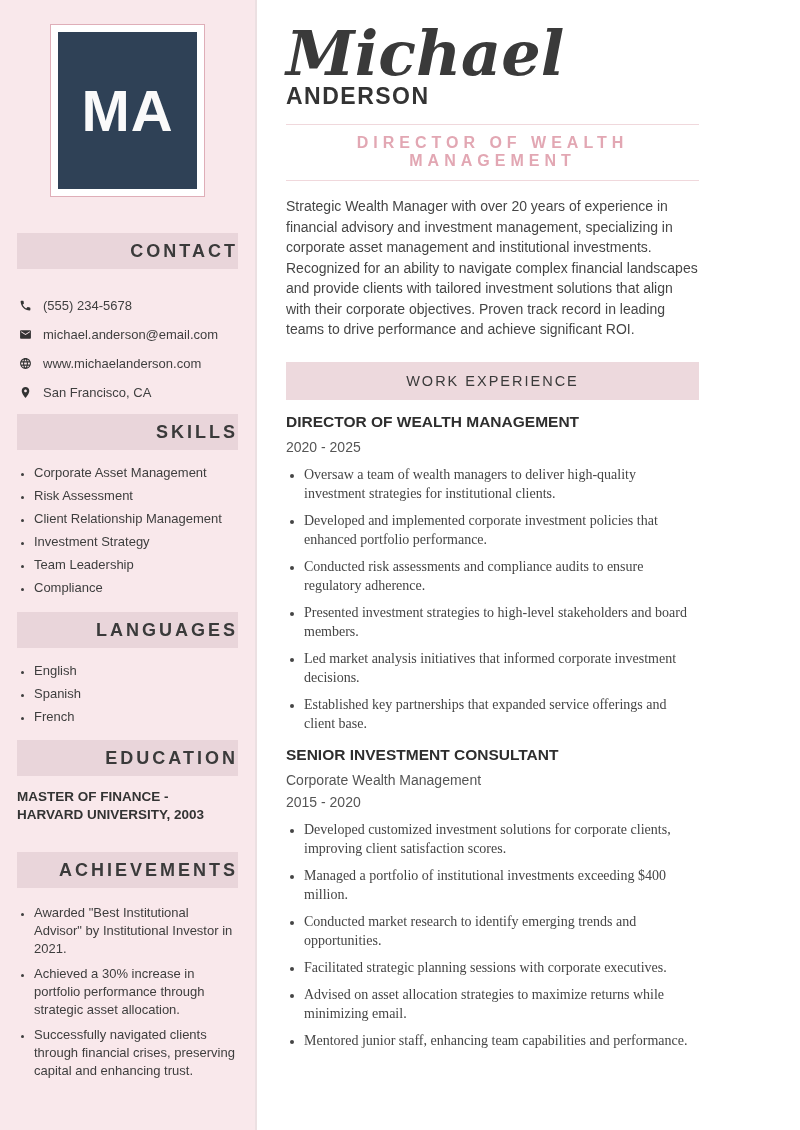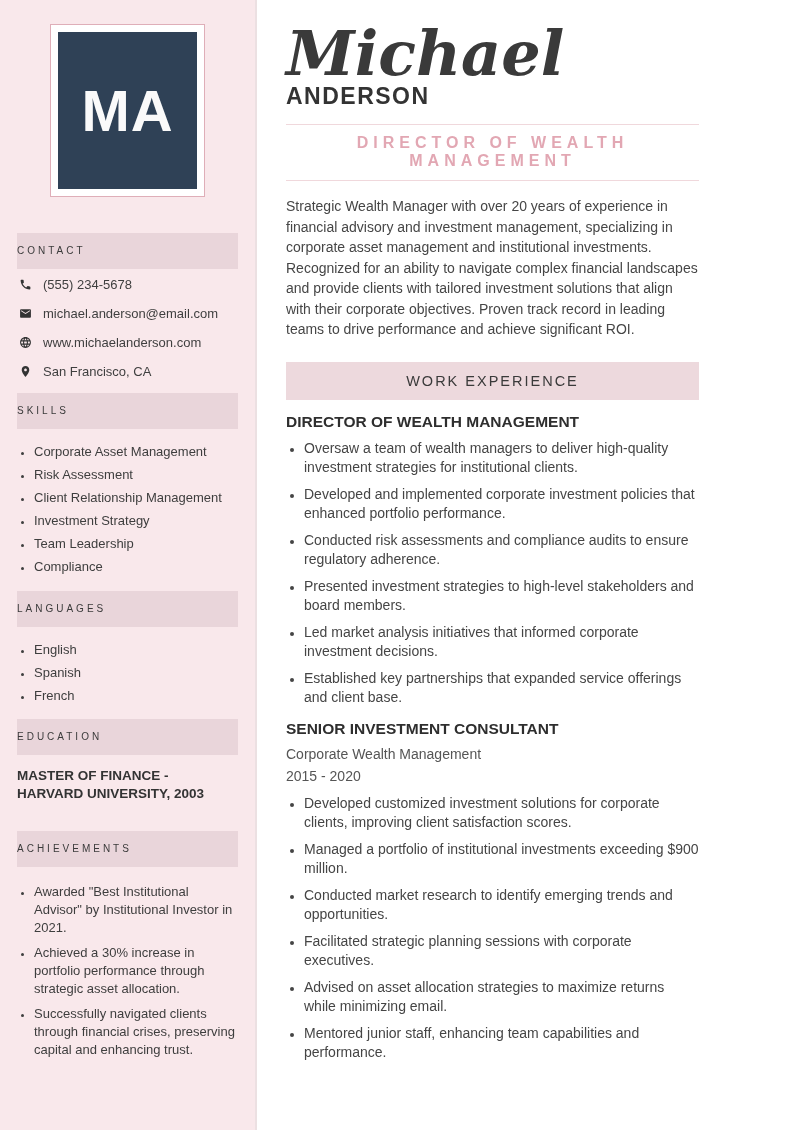--- a/index.html
+++ b/index.html
@@ -43,31 +43,31 @@
     color: #fafafa;
     font-size: 58px;
     font-weight: bold;
     letter-spacing: 1px;
   }
 
   .side-title {
     background: #e9d5da;
     height: 36px;
     line-height: 36px;
-    text-align: left;
-    font-size: 10px;
-    font-weight: normal;
+    text-align: right;
+    font-size: 18px;
+    font-weight: bold;
     letter-spacing: 3px;
     color: #3a3a3a;
   }
   .side-title.first { margin-top: 36px; }
 
   .contact-list {
     list-style: none;
-    margin: 8px 0 10px 2px;
+    margin: 29px 0 10px 2px;
     text-align: center;
   }
   .contact-list li {
     display: flex;
     align-items: center;
     gap: 11px;
     margin-bottom: 14px;
     font-size: 13px;
     color: #3f3f3f;
   }
@@ -176,20 +176,21 @@
   }
   .job-dates {
     font-size: 14px;
     color: #555555;
     margin-bottom: 10px;
   }
   .job-bullets {
     list-style: disc;
     padding-left: 17px;
     margin-left: 1px;
+    font-family: Liberation Serif, serif;
   }
   .job-bullets li {
     font-size: 14px;
     color: #454545;
     line-height: 19px;
     margin-bottom: 8px;
   }
   .job-bullets li::marker { font-size: 12px; color: #454545; }
 </style>
 </head>
@@ -279,37 +280,38 @@
       <div class="headline">DIRECTOR OF WEALTH MANAGEMENT</div>
       <div class="rule"></div>
     </div>
 
     <p class="summary">Strategic Wealth Manager with over 20 years of experience in financial advisory and investment management, specializing in corporate asset management and institutional investments. Recognized for an ability to navigate complex financial landscapes and provide clients with tailored investment solutions that align with their corporate objectives. Proven track record in leading teams to drive performance and achieve significant ROI.</p>
 
     <div class="exp-header">WORK EXPERIENCE</div>
 
     <section class="job">
       <h3 class="job-title">DIRECTOR OF WEALTH MANAGEMENT</h3>
+      <div class="job-dates">2020 - 2025</div>
       <ul class="job-bullets">
         <li>Oversaw a team of wealth managers to deliver high-quality investment strategies for institutional clients.</li>
         <li>Developed and implemented corporate investment policies that enhanced portfolio performance.</li>
         <li>Conducted risk assessments and compliance audits to ensure regulatory adherence.</li>
         <li>Presented investment strategies to high-level stakeholders and board members.</li>
         <li>Led market analysis initiatives that informed corporate investment decisions.</li>
         <li>Established key partnerships that expanded service offerings and client base.</li>
       </ul>
     </section>
 
     <section class="job">
       <h3 class="job-title">SENIOR INVESTMENT CONSULTANT</h3>
       <div class="job-company">Corporate Wealth Management</div>
       <div class="job-dates">2015 - 2020</div>
       <ul class="job-bullets">
         <li>Developed customized investment solutions for corporate clients, improving client satisfaction scores.</li>
-        <li>Managed a portfolio of institutional investments exceeding $900 million.</li>
+        <li>Managed a portfolio of institutional investments exceeding $400 million.</li>
         <li>Conducted market research to identify emerging trends and opportunities.</li>
         <li>Facilitated strategic planning sessions with corporate executives.</li>
         <li>Advised on asset allocation strategies to maximize returns while minimizing email.</li>
         <li>Mentored junior staff, enhancing team capabilities and performance.</li>
       </ul>
     </section>
 
   </main>
 </div>
 

